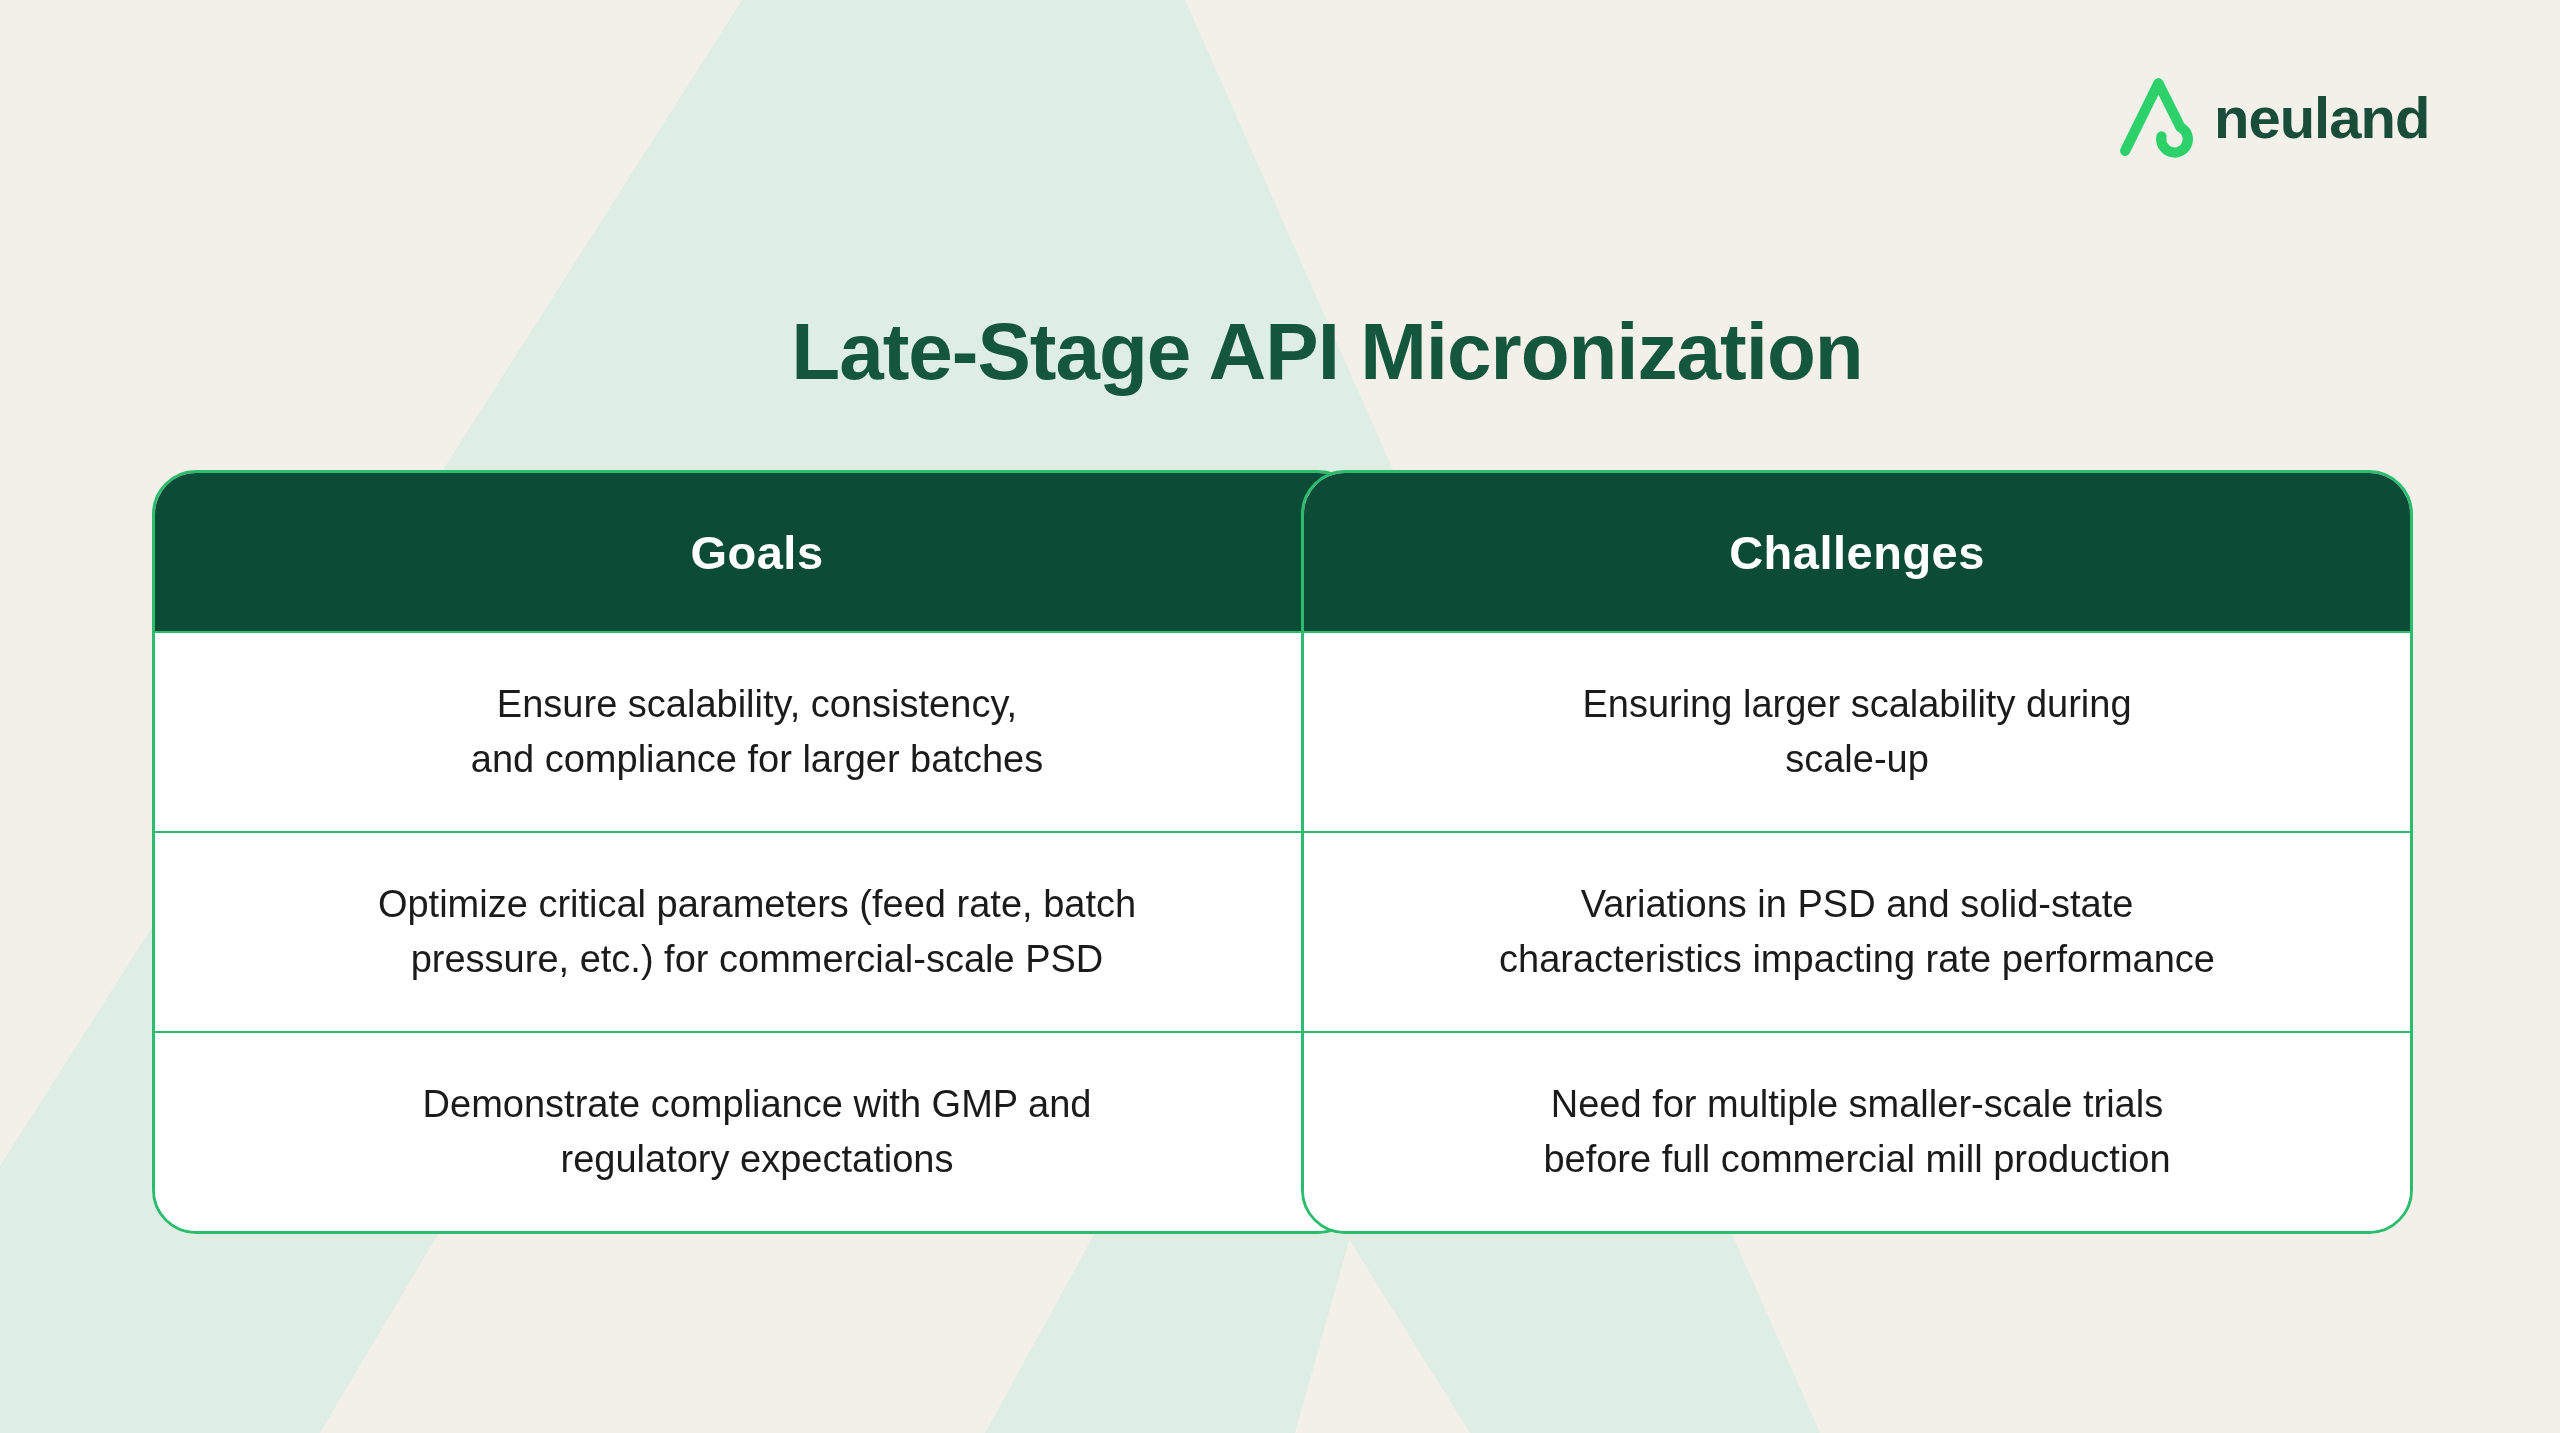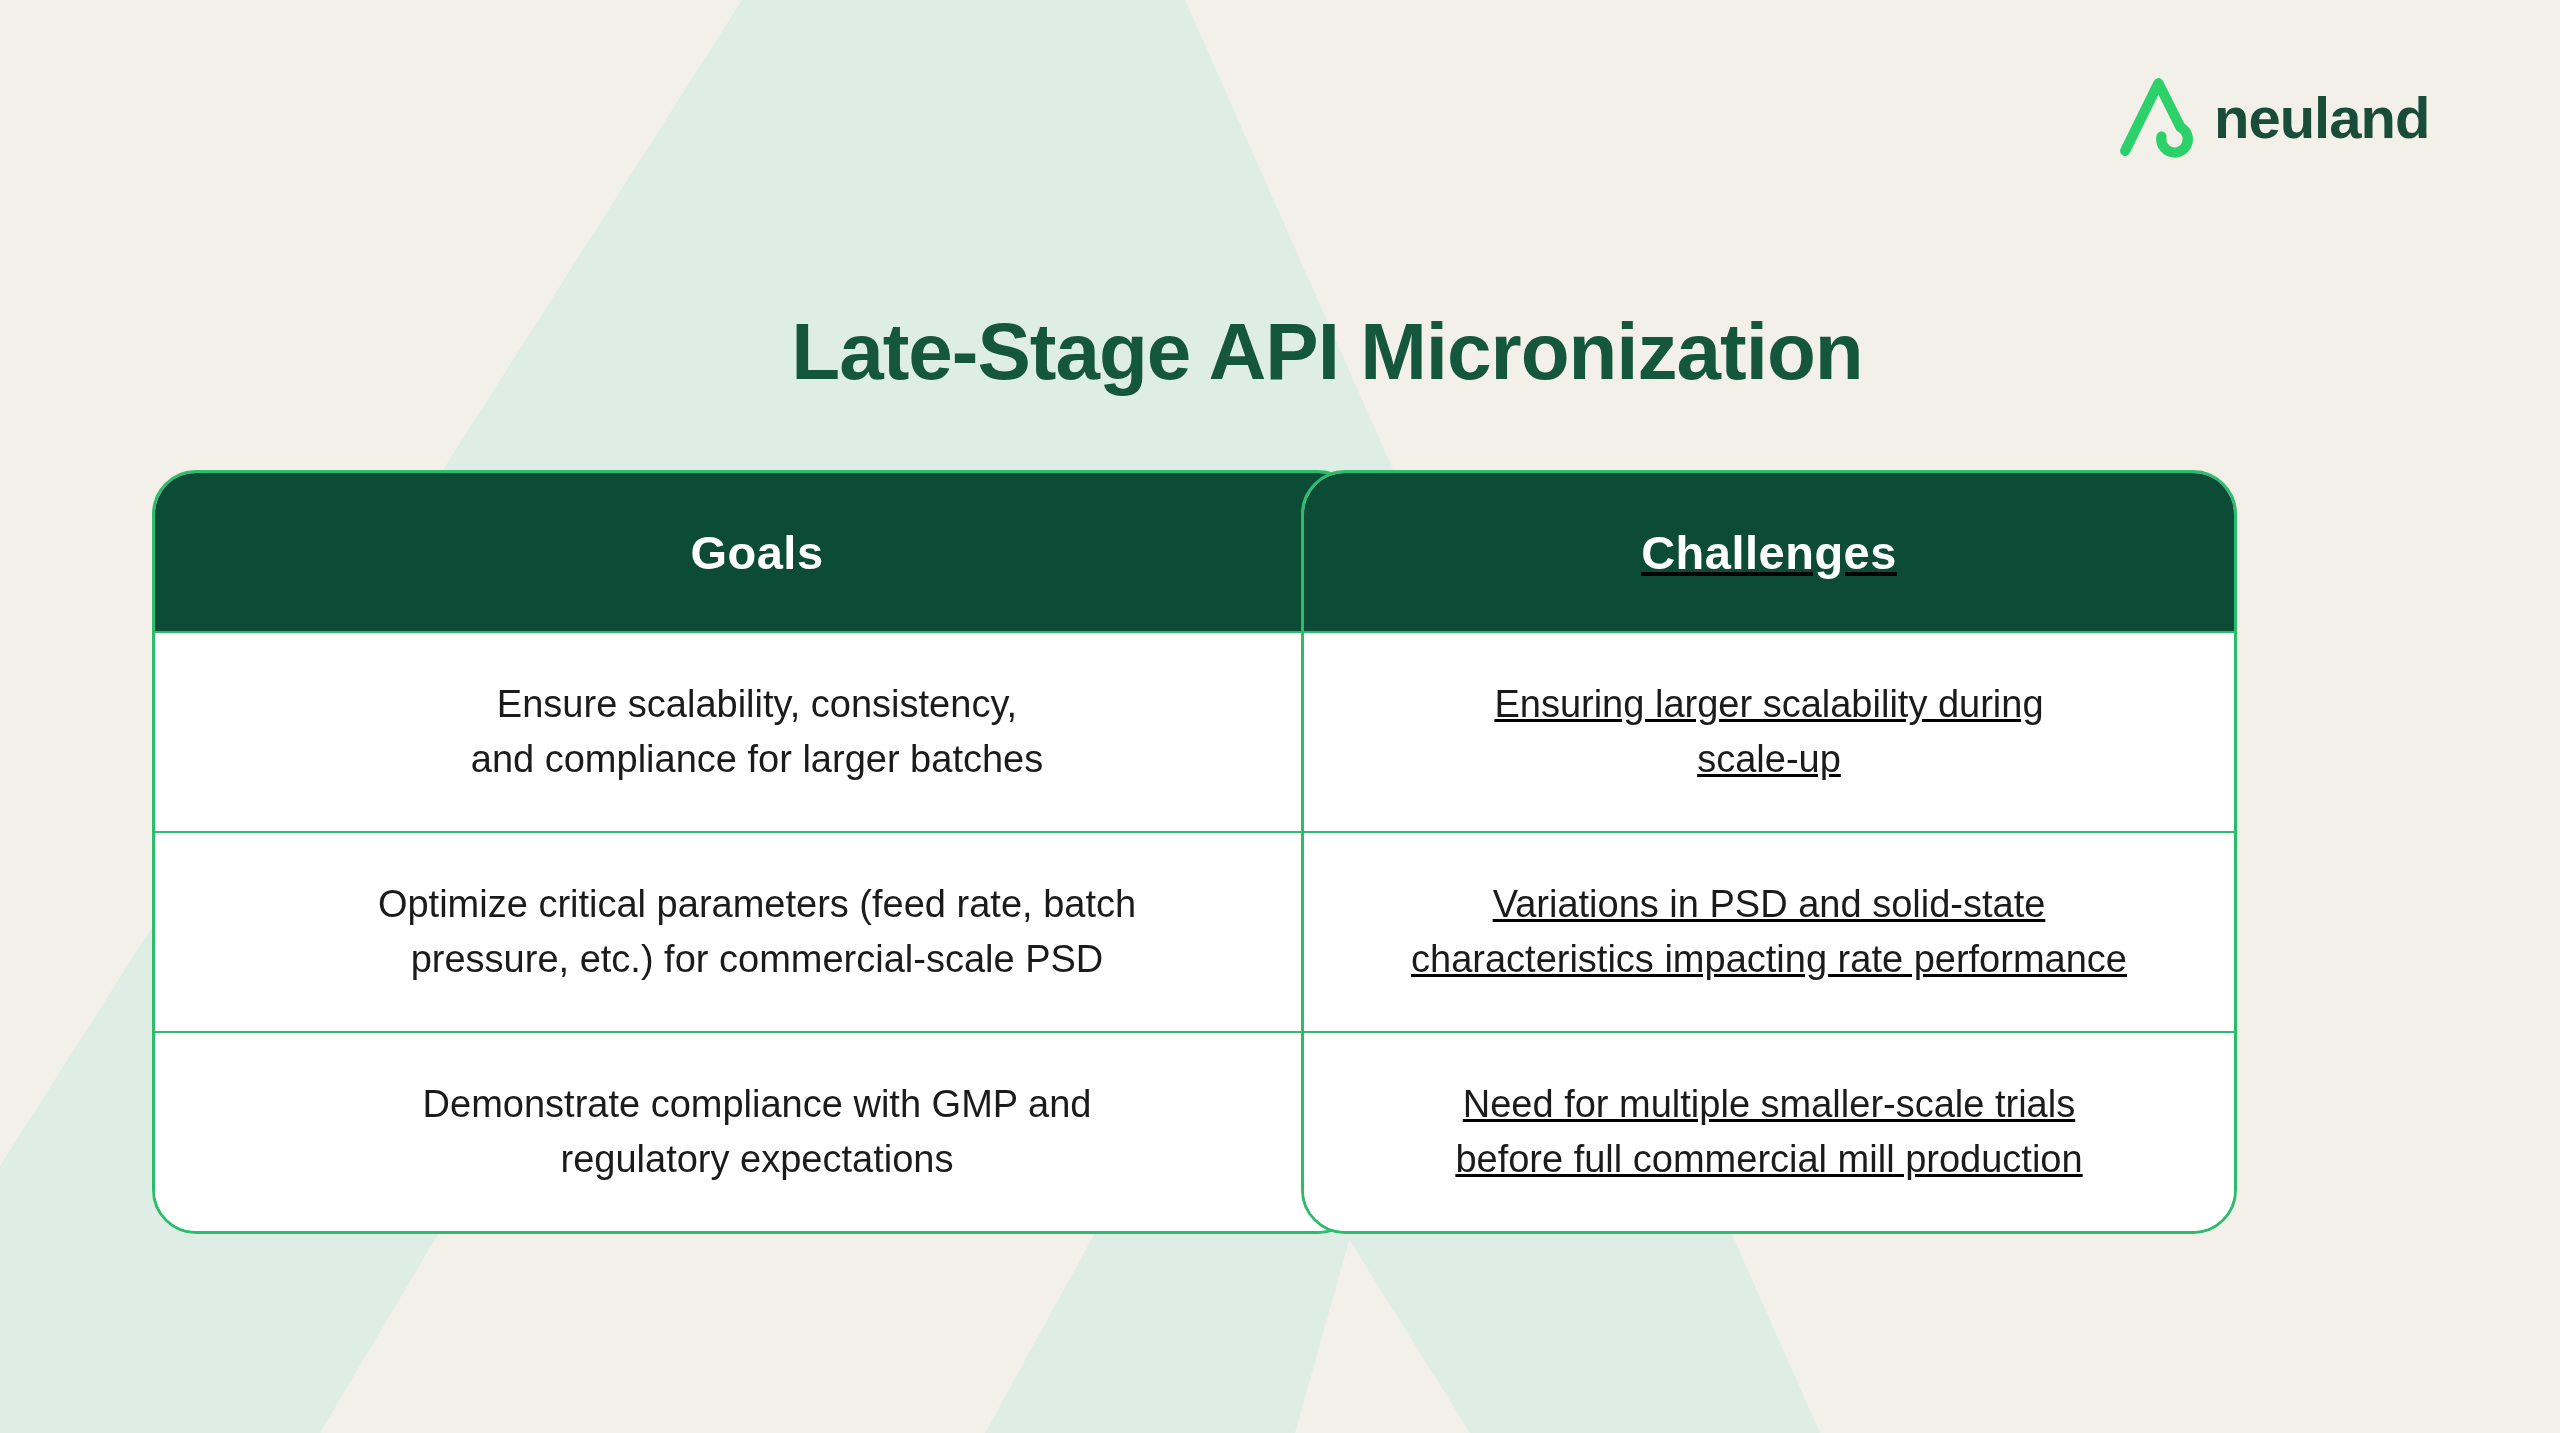--- a/index.html
+++ b/index.html
@@ -39,21 +39,21 @@
   .card{
     position:absolute;top:470px;height:764px;
     background:#ffffff;
     border:3px solid #2bbd6d;
     border-radius:44px;
     overflow:hidden;
     box-sizing:border-box;
     display:flex;flex-direction:column;
   }
   .card-left{left:152px;width:1210px;}
-  .card-right{left:1301px;width:936px;text-decoration:underline;}
+  .card-right{left:1301px;width:1112px;}
   .card-header{
     height:158px;flex:0 0 158px;
     background:#0c4c37;
     display:flex;align-items:center;justify-content:center;
   }
   .card-header span{
     color:#ffffff;font-size:47px;font-weight:600;letter-spacing:0.5px;
   }
   .card-row{
     flex:1 1 0;

